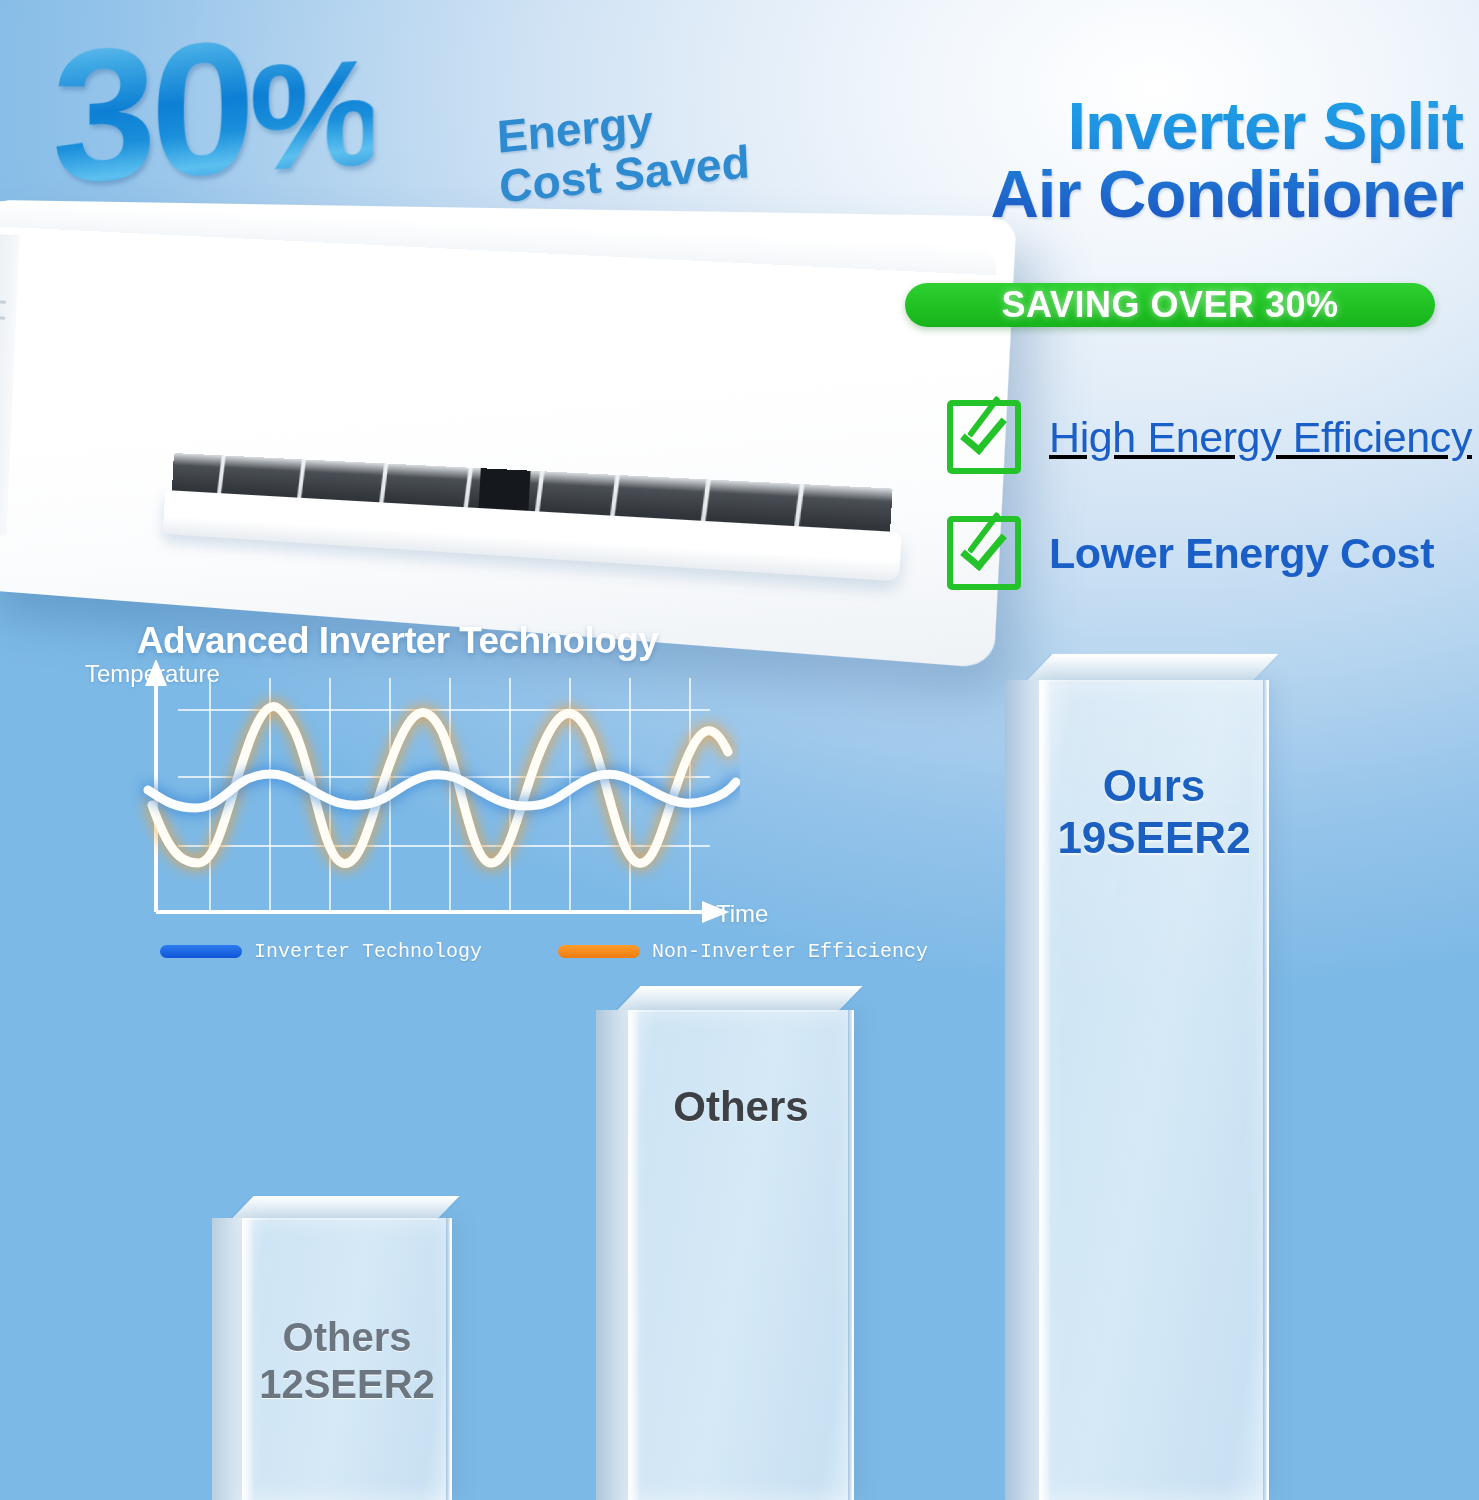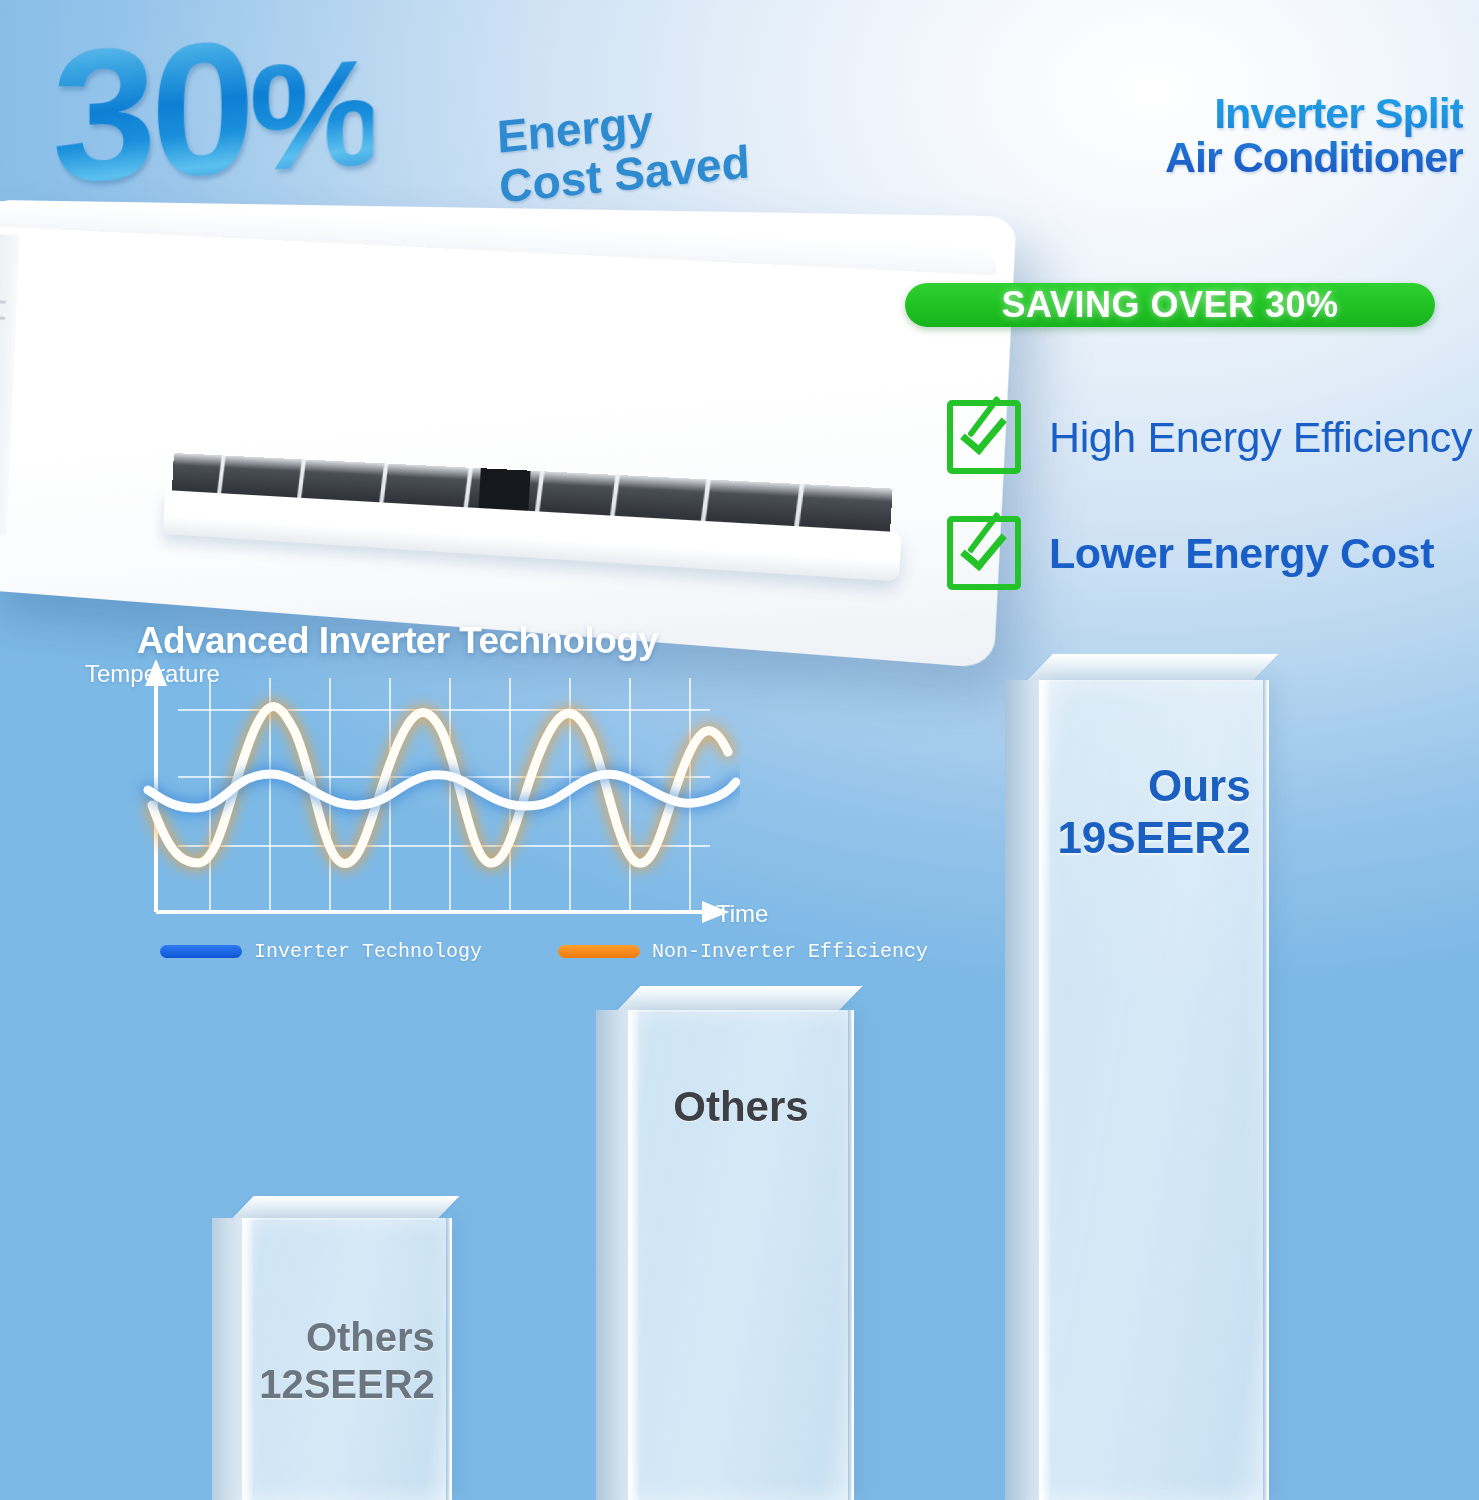--- a/index.html
+++ b/index.html
@@ -86,21 +86,21 @@
     border-radius:4px 8px 10px 6px;
     transform:perspective(1400px) rotateY(-13deg) rotateZ(3.4deg);
     transform-origin:left center;
     box-shadow:0 8px 14px rgba(60,110,160,.20);
   }
 
   
   .headline{
     position:absolute;right:16px;top:92px;width:620px;
     text-align:right;font-weight:bold;
-    font-size:43px;line-height:1.02;letter-spacing:-1px;
+    font-size:67px;line-height:1.02;letter-spacing:-1px;
     background:linear-gradient(180deg,#1fa0e6 0%,#1e93e1 30%,#1f74d2 62%,#1b53c2 100%);
     -webkit-background-clip:text;background-clip:text;
     color:transparent;-webkit-text-fill-color:transparent;
     filter:drop-shadow(1px 2px 1px rgba(40,90,160,.20));
   }
   .headline .l2{display:block;}
 
   .savepill{
     position:absolute;left:905px;top:283px;width:530px;height:44px;
     background:linear-gradient(180deg,#2fd132 0%,#22c425 45%,#17b31c 100%);
@@ -122,21 +122,21 @@
     content:"";position:absolute;left:9px;top:12px;width:36px;height:18px;
     border-left:7px solid #25c32a;border-bottom:7px solid #25c32a;
     transform:rotate(-50deg);
   }
   .feat .box i{
     position:absolute;left:14px;top:-20px;width:6px;height:48px;
     background:#25c32a;transform:rotate(37deg);transform-origin:bottom left;
     border-radius:2px;
   }
   .feat .txt{color:#1a5fc8;font-size:43px;letter-spacing:-.4px;white-space:nowrap;}
-  .feat1{left:947px;top:400px;}
+  .feat1{left:947px;top:400px;text-decoration:underline;}
   .feat2{left:947px;top:516px;font-weight:bold;}
 
   
   .chartTitle{
     position:absolute;left:137px;top:620px;
     color:#fff;font-weight:bold;font-size:37px;letter-spacing:-.6px;
     text-shadow:0 2px 5px rgba(45,100,155,.35);
   }
   .axisLabelY{
     position:absolute;left:85px;top:660px;color:#fff;font-size:24px;
@@ -182,21 +182,21 @@
     text-align:center;
   }
   .bar .edgeHi{
     position:absolute;top:0;bottom:0;width:9px;
     background:linear-gradient(90deg,rgba(255,255,255,.95),rgba(255,255,255,.15));
   }
   .bar .edgeDk{
     position:absolute;top:0;bottom:0;width:4px;
     background:linear-gradient(90deg,rgba(120,160,200,.55),rgba(255,255,255,.10));
   }
-  .bar .label{font-weight:bold;line-height:1.18;pointer-events:none;text-align:right;}
+  .bar .label{font-weight:bold;line-height:1.18;pointer-events:none;}
 
   #bar12{left:212px;top:1196px;}
   #bar12 .top{width:206px;height:24px;left:30px;}
   #bar12 .lface{left:0;top:22px;width:32px;height:282px;
      background:linear-gradient(90deg,#b9cfe0,#e4eff7);}
   #bar12 .front{left:30px;top:22px;width:206px;height:282px;}
   #bar12 .label{margin-top:96px;font-size:40px;color:#6c7680;
      text-shadow:0 1px 0 rgba(255,255,255,.75);}
 
   #bar14{left:596px;top:986px;}

